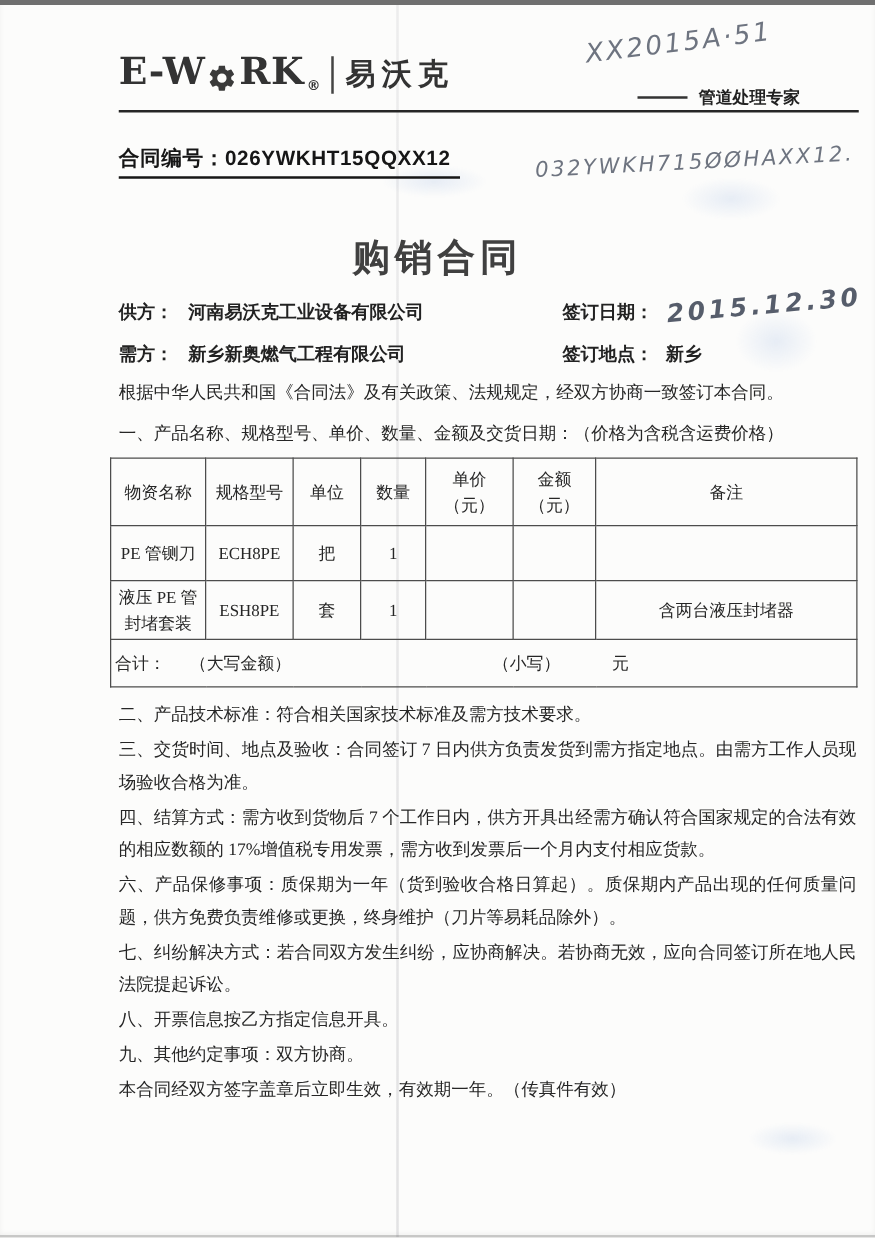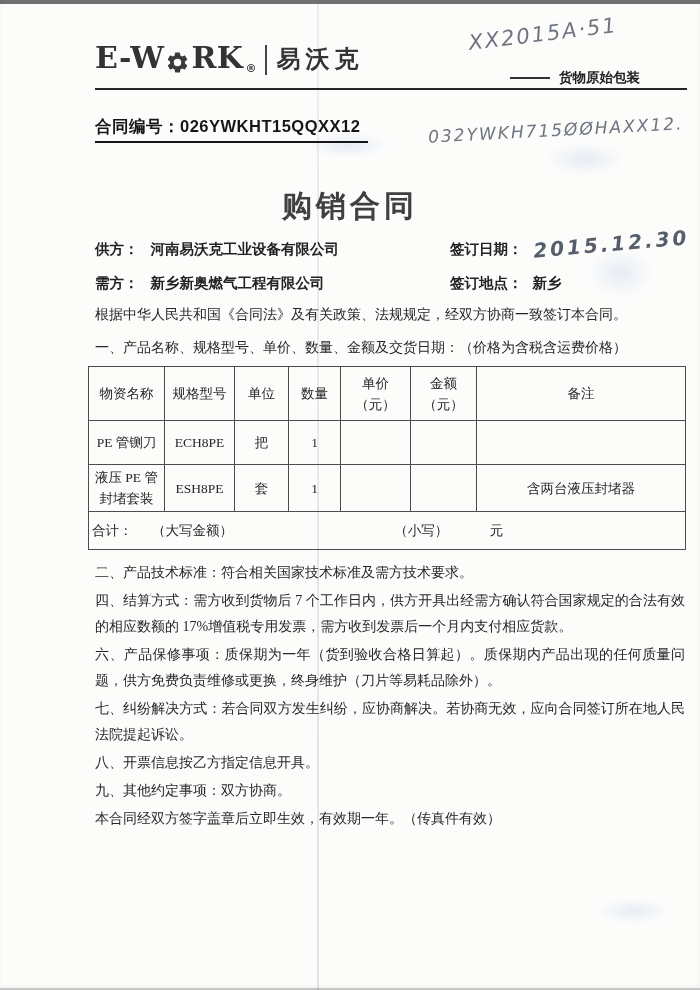--- a/index.html
+++ b/index.html
@@ -96,21 +96,21 @@
       </svg>
     </span>
     <span class="lg">RK</span>
     <span class="reg">®</span>
     <span class="logo-sep"></span>
     <span class="logo-cn">易沃克</span>
   </div>
 
   <div class="slogan">
     <span class="slogan-dash"></span>
-    <span>货物原始包装</span>
+    <span>管道处理专家</span>
   </div>
   <div class="header-rule"></div>
 
   <div class="contract-no">
     <span>合同编号：</span><span>026YWKHT15QQXX12</span>
   </div>
   <div class="hw hw-contract">032YWKH715ØØHAXX12.</div>
 
   <h1 class="title">购销合同</h1>
 
@@ -190,20 +190,21 @@
           <span class="ft-caps">（大写金额）</span>
           <span class="ft-small">（小写）</span>
           <span class="ft-yuan">元</span>
         </td>
       </tr>
     </tbody>
       </table>
 
     <div class="clauses">
       <p>二、产品技术标准：符合相关国家技术标准及需方技术要求。</p>
+      <p>三、交货时间、地点及验收：合同签订 7 日内供方负责发货到需方指定地点。由需方工作人员现场验收合格为准。</p>
       <p>四、结算方式：需方收到货物后 7 个工作日内，供方开具出经需方确认符合国家规定的合法有效的相应数额的 17%增值税专用发票，需方收到发票后一个月内支付相应货款。</p>
       <p>六、产品保修事项：质保期为一年（货到验收合格日算起）。质保期内产品出现的任何质量问题，供方免费负责维修或更换，终身维护（刀片等易耗品除外）。</p>
       <p>七、纠纷解决方式：若合同双方发生纠纷，应协商解决。若协商无效，应向合同签订所在地人民法院提起诉讼。</p>
       <p>八、开票信息按乙方指定信息开具。</p>
       <p>九、其他约定事项：双方协商。</p>
     </div>
     <p class="closing">本合同经双方签字盖章后立即生效，有效期一年。（传真件有效）</p>
   </div>
 </div>
 

